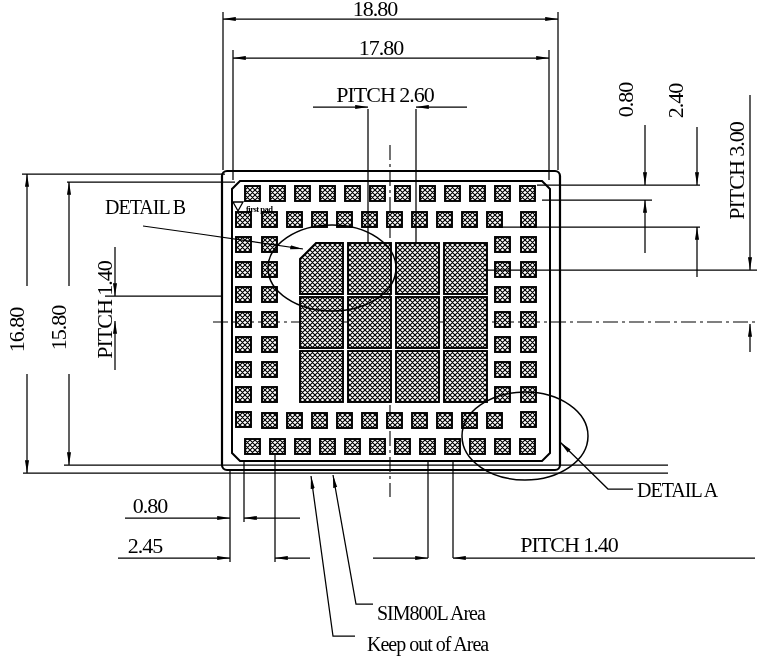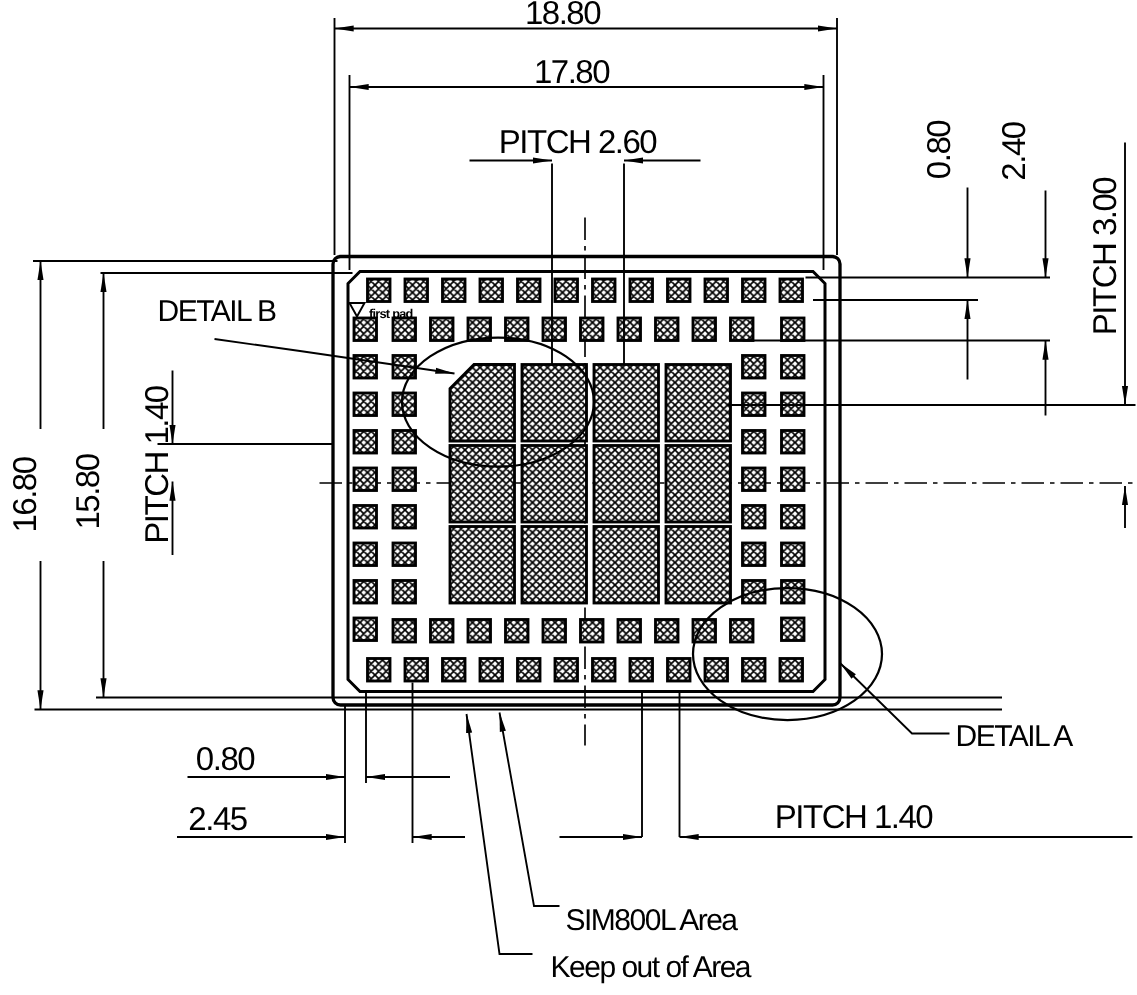--- a/index.html
+++ b/index.html
@@ -1,17 +1,17 @@
 <!DOCTYPE html>
 <html><head>
 <meta charset="utf-8">
 <style>
   html,body{margin:0;padding:0;background:#ffffff;}
   #canvas{position:relative;width:758px;height:663px;background:#ffffff;overflow:hidden;
-          font-family:Liberation Sans, sans-serif;}
+          font-family:Liberation Serif, serif;}
   svg{position:absolute;left:0;top:0;}
   .outline{fill:#ffffff;stroke:#000000;stroke-width:2.2;}
   .inner{fill:none;stroke:#000000;stroke-width:2;}
   .pad{fill:url(#hatch);stroke:#000000;stroke-width:1.9;}
   .thin{stroke:#000000;stroke-width:1.25;fill:none;}
   .dim{stroke:#000000;stroke-width:1.25;fill:none;}
   .cl{stroke:#000000;stroke-width:1.1;fill:none;stroke-dasharray:15 4 3 4;}
   .ell{stroke:#000000;stroke-width:1.5;fill:none;}
   .dimtxt{font-size:22px;fill:#000000;letter-spacing:-1px;}
   .labtxt{font-size:20px;fill:#000000;letter-spacing:-1px;}

